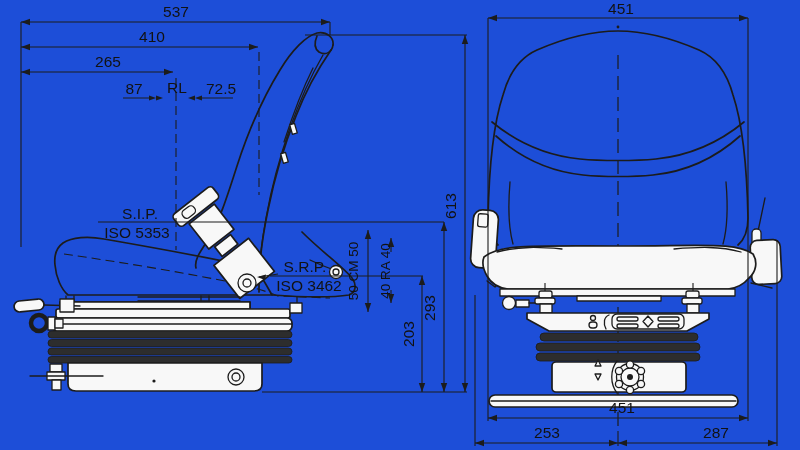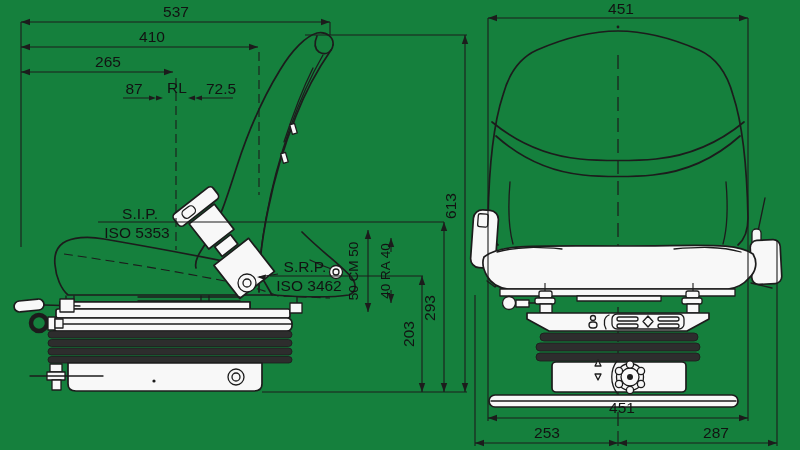--- a/index.html
+++ b/index.html
@@ -1,17 +1,17 @@
 <!DOCTYPE html>
 <html><head>
 <meta charset="utf-8">
 <style>
   html,body{margin:0;padding:0;}
   body{background:#e9e9e9;font-family:"Liberation Sans",sans-serif;}
-  .canvas{position:relative;width:800px;height:450px;background:#15803d;overflow:hidden;}
+  .canvas{position:relative;width:800px;height:450px;background:#1d4ed8;overflow:hidden;}
   svg{display:block;}
   .ln{stroke:#1c1c1c;stroke-width:1.7;fill:none;stroke-linecap:round;stroke-linejoin:round;}
   .ln2{stroke:#1c1c1c;stroke-width:1.3;fill:none;stroke-linecap:round;stroke-linejoin:round;}
   .dim{stroke:#1c1c1c;stroke-width:1.1;fill:none;}
   .dash{stroke:#1c1c1c;stroke-width:1.1;fill:none;stroke-dasharray:9 5;}
   .cdash{stroke:#1c1c1c;stroke-width:1.2;fill:none;stroke-dasharray:14 7;}
   .ah{fill:#1c1c1c;stroke:none;}
   .rib{fill:#2d2d2d;stroke:#1c1c1c;stroke-width:0.8;}
   .wfill{fill:#f8f8f8;}
   .t{font-family:"Liberation Sans",sans-serif;font-size:15.5px;fill:#121212;}

